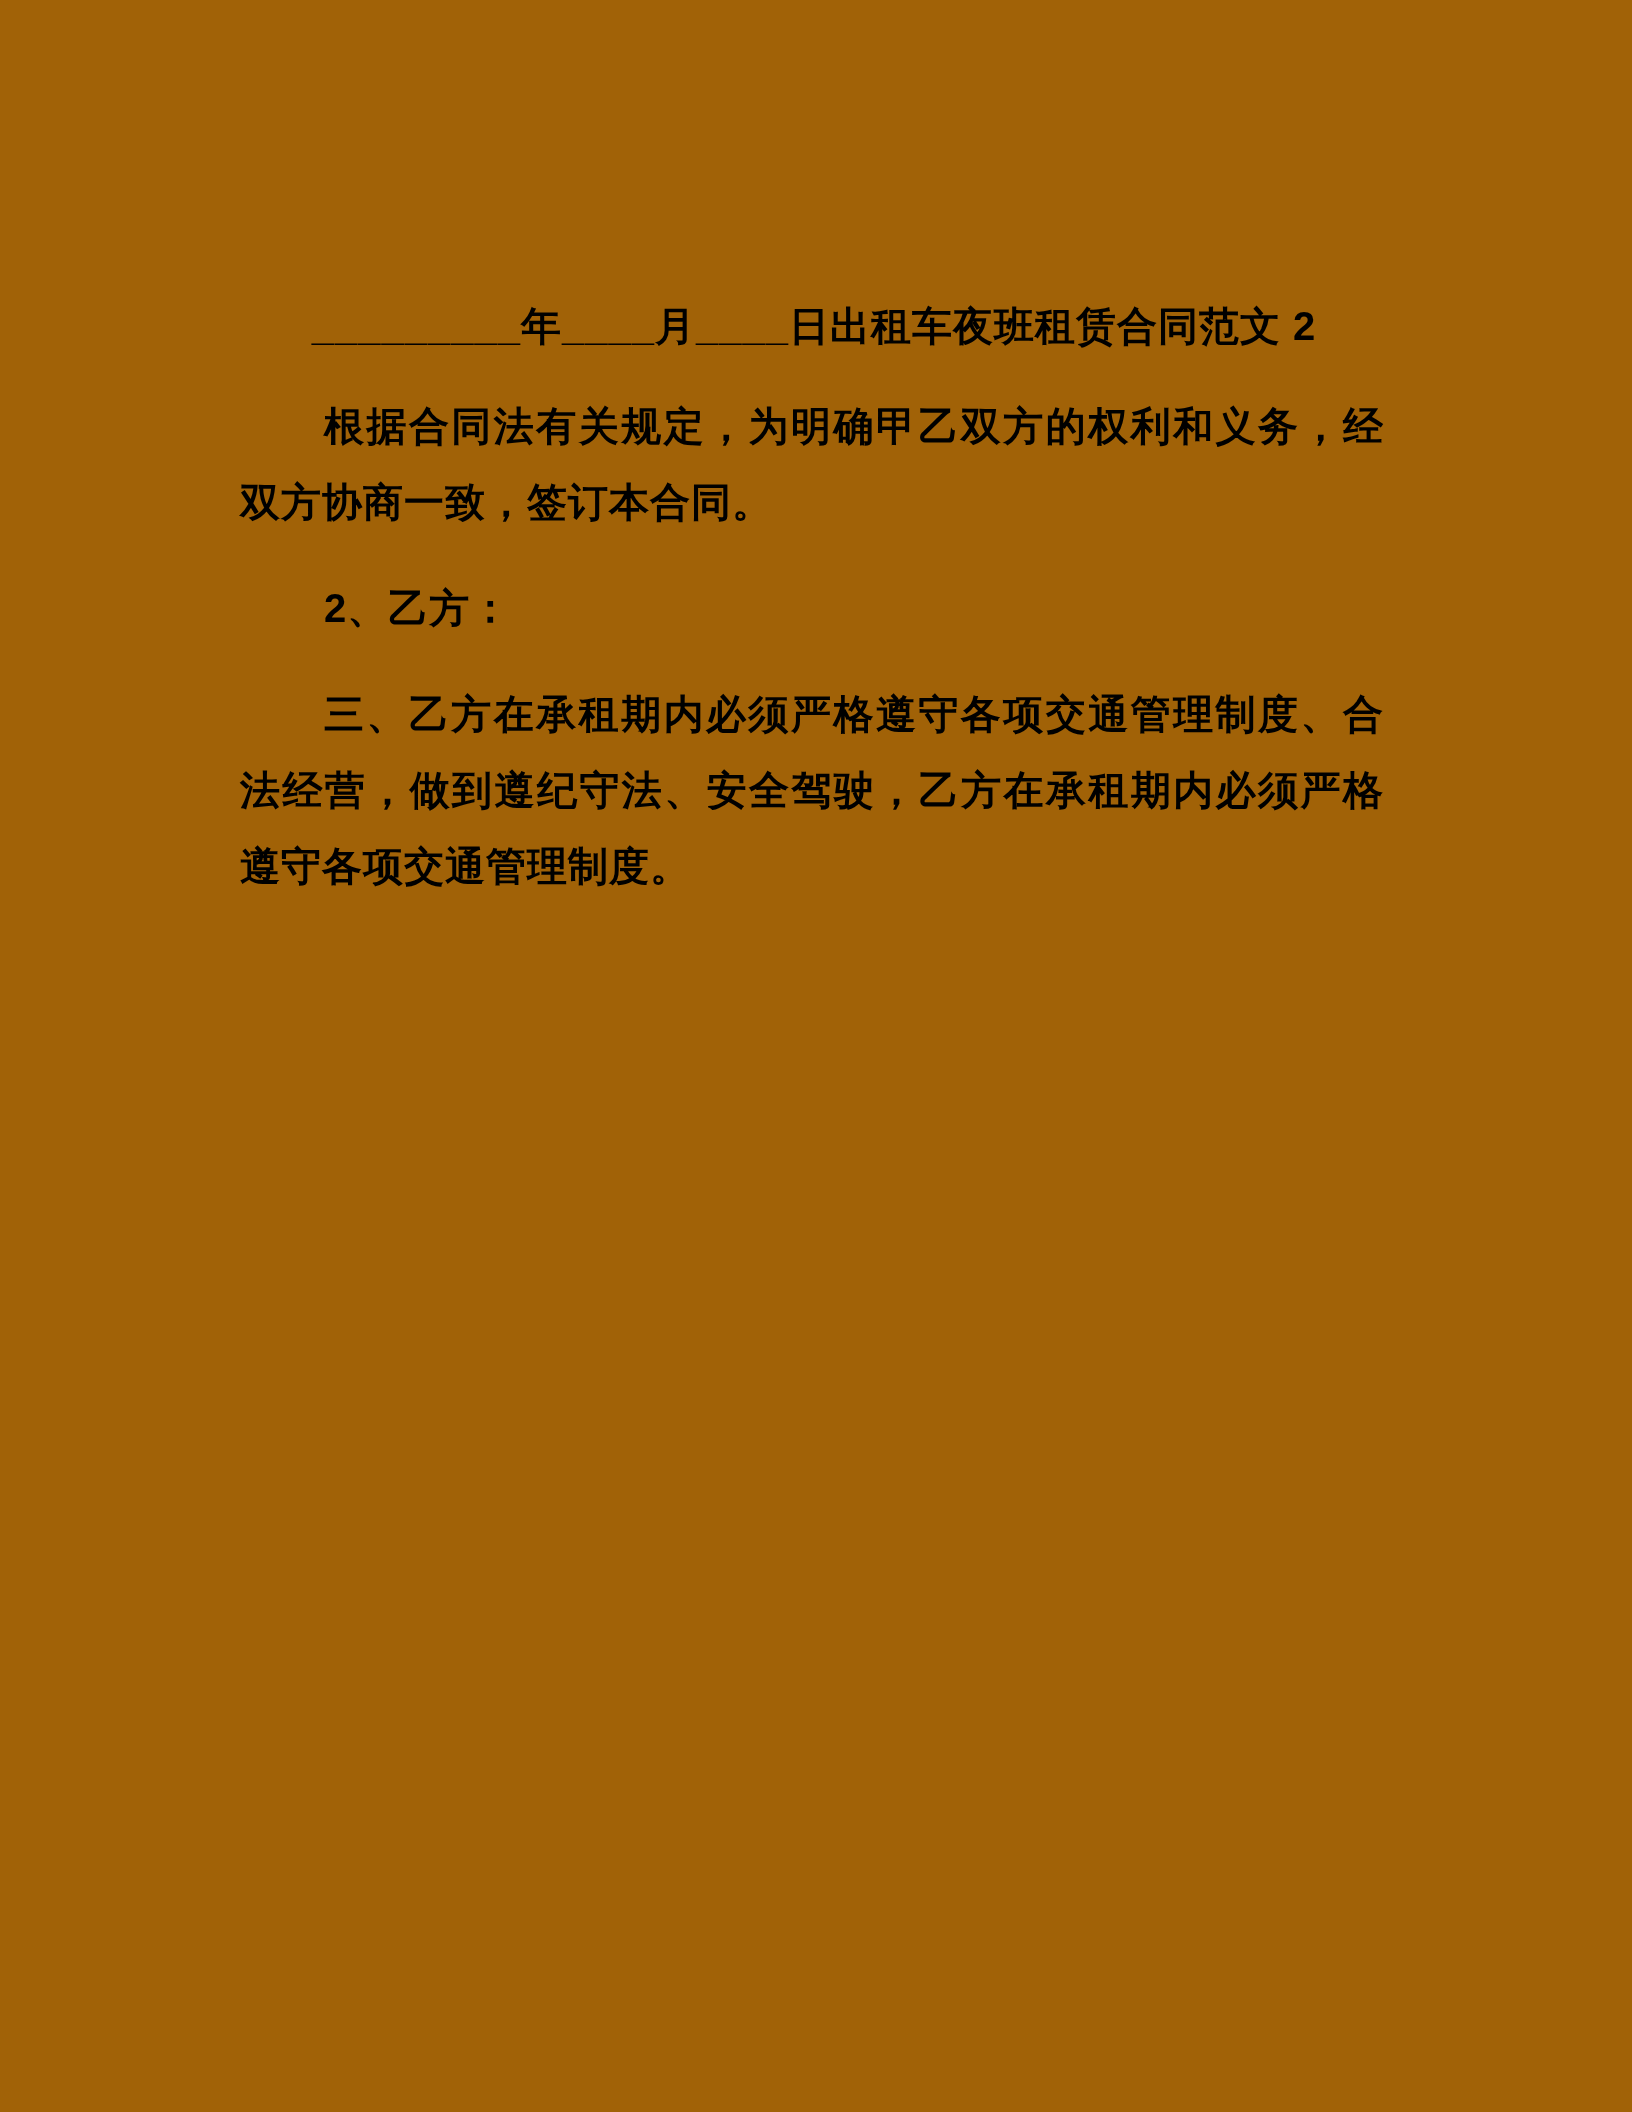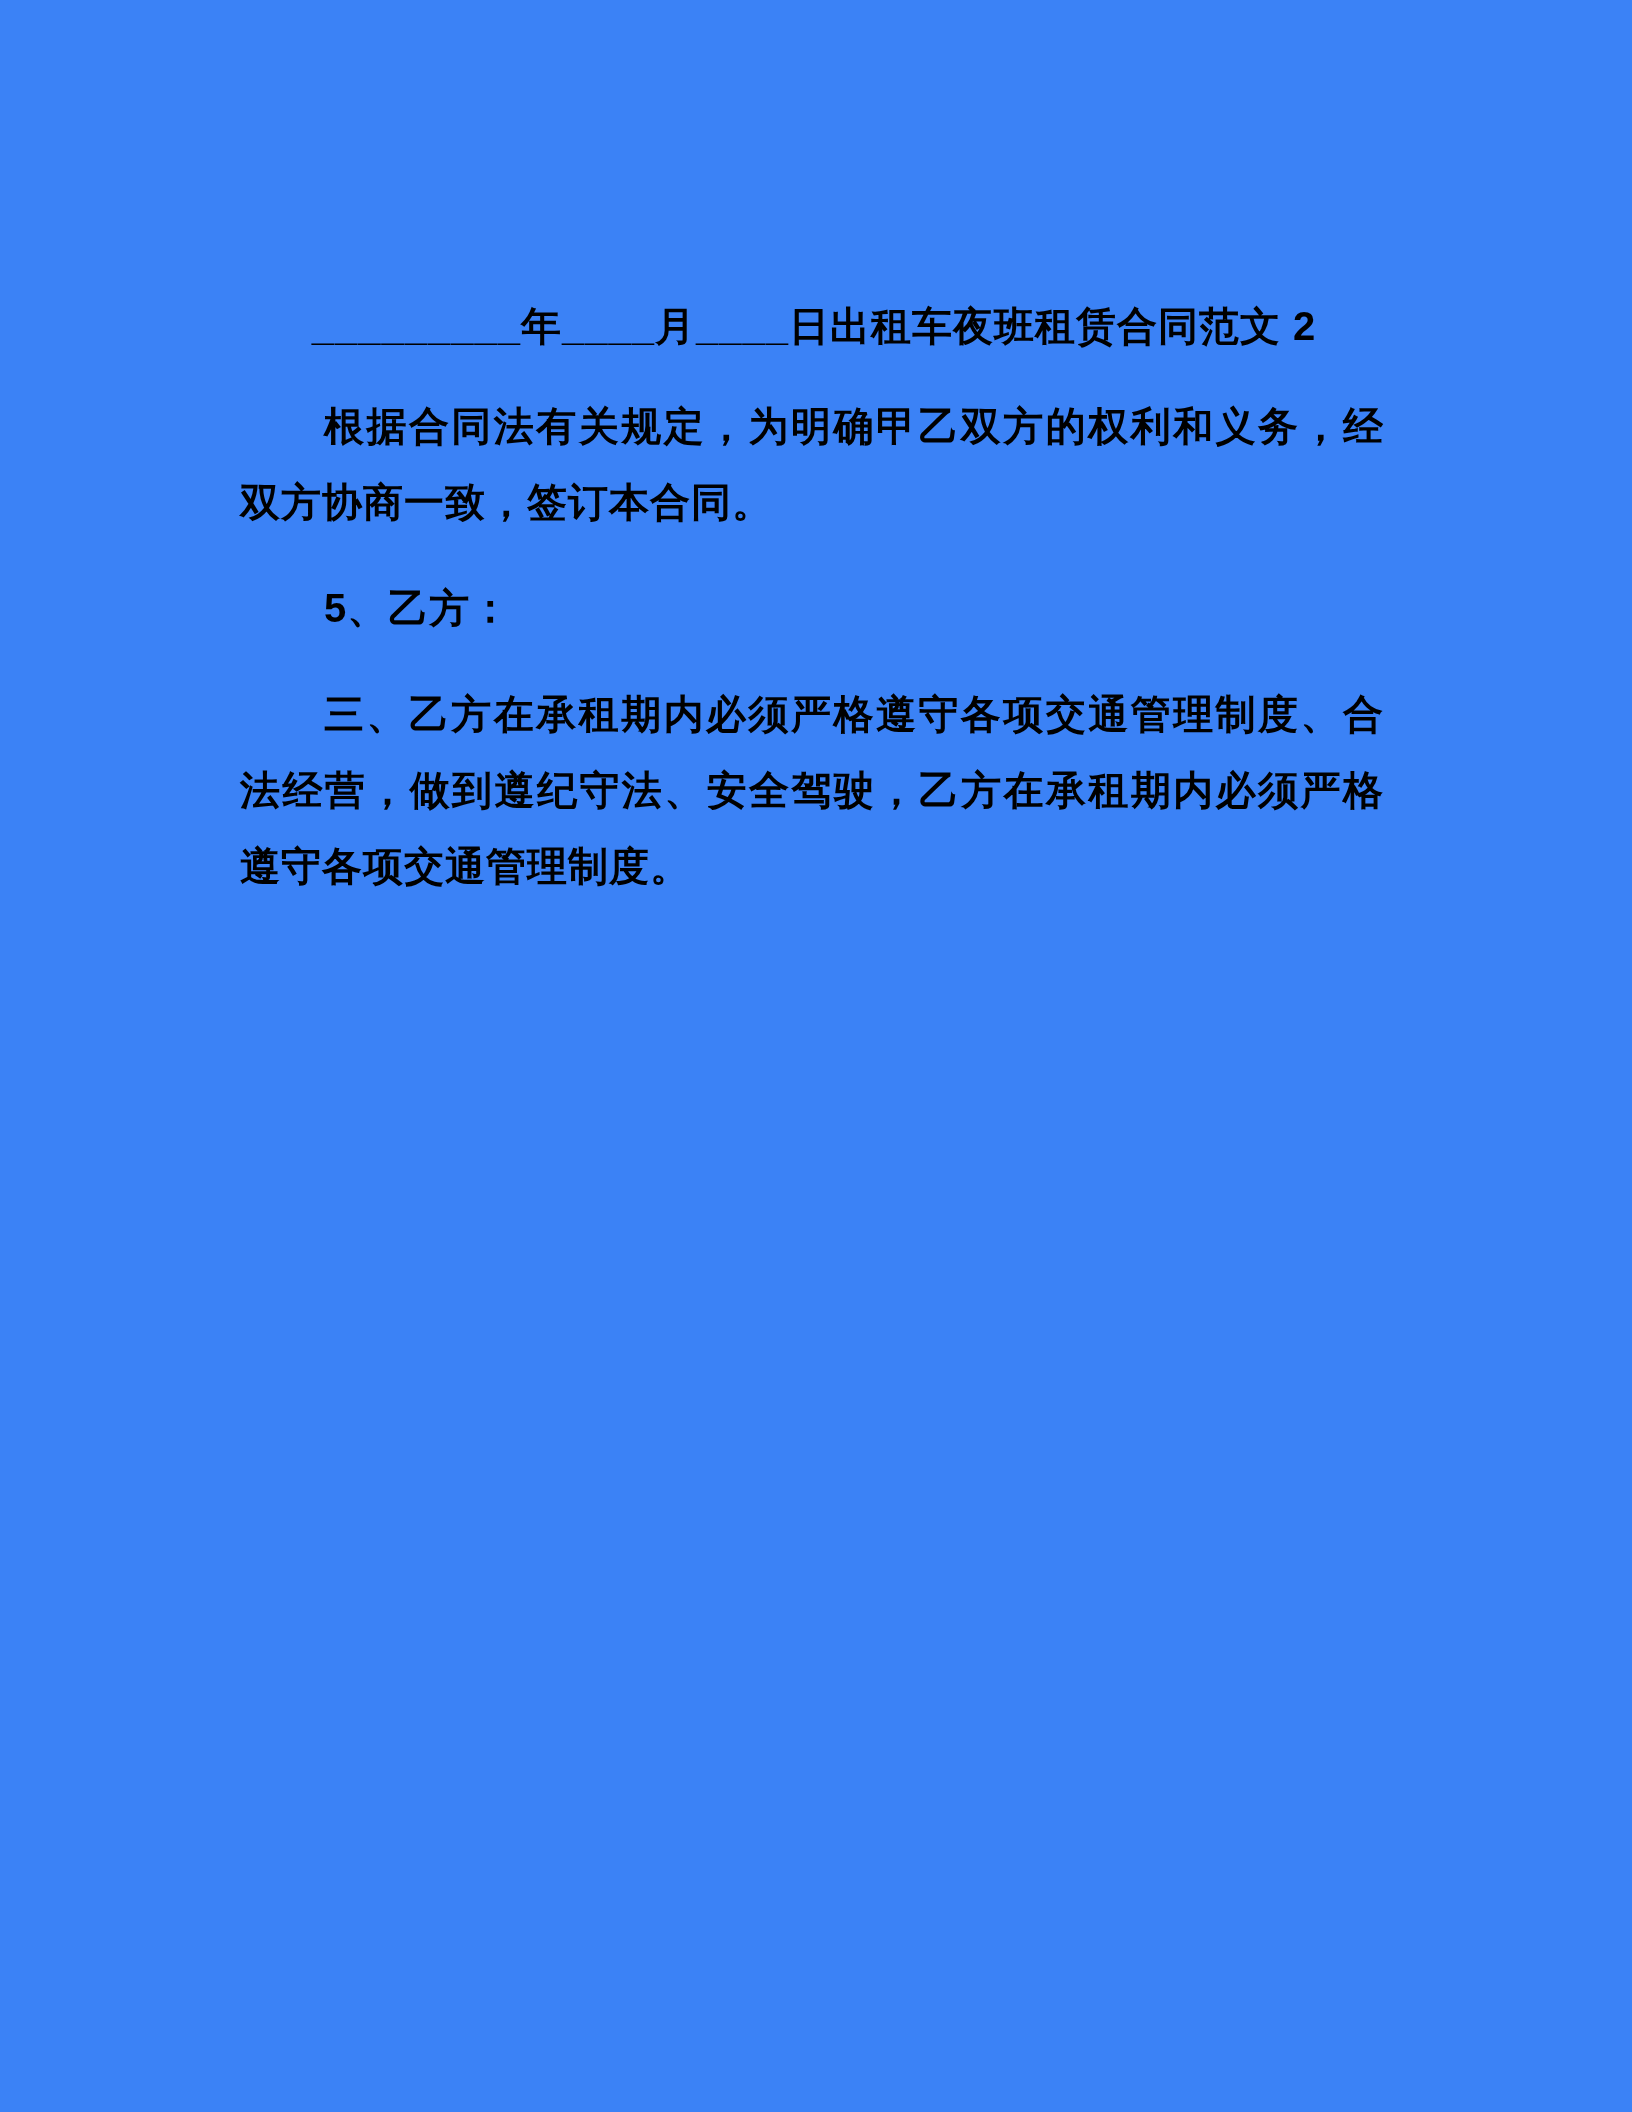--- a/index.html
+++ b/index.html
@@ -12,21 +12,21 @@
     height: 2112px;
     font-family: "Liberation Sans", "DejaVu Sans", sans-serif;
     color: #000000;
     overflow: hidden;
   }
   .page {
     box-sizing: border-box;
     width: 1632px;
     height: 2112px;
     padding: 288px 244px 78px 240px;
-    background: #3b82f6;
+    background: #a16207;
   }
   .doc-title {
     text-align: center;
     font-size: 40px;
     font-weight: 700;
     line-height: 76px;
     margin: 0 0 24px 0;
     letter-spacing: 1px;
     white-space: nowrap;
   }
@@ -46,18 +46,18 @@
 </style>
 </head>
 <body>
 
 <div class="page">
   <h1 class="doc-title">_________年____月____日出租车夜班租赁合同范文 2</h1>
 
   <p class="doc-para">根据合同法有关规定，为明确甲乙双方的权利和义务，经双方协商一致，签订本合同。</p>
 
 
-  <p class="doc-para list-item">5、乙方：</p>
+  <p class="doc-para list-item">2、乙方：</p>
 
 
 
   <p class="doc-para">三、乙方在承租期内必须严格遵守各项交通管理制度、合法经营，做到遵纪守法、安全驾驶，乙方在承租期内必须严格遵守各项交通管理制度。</p>
 </div>
 
 </body></html>

